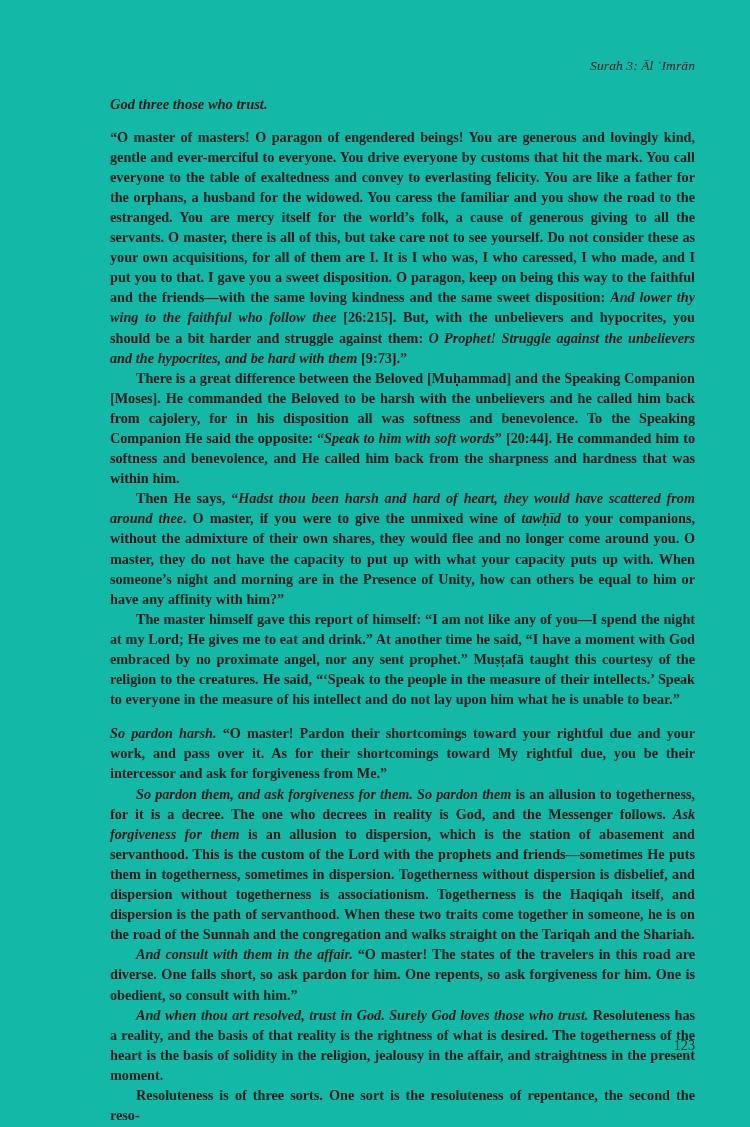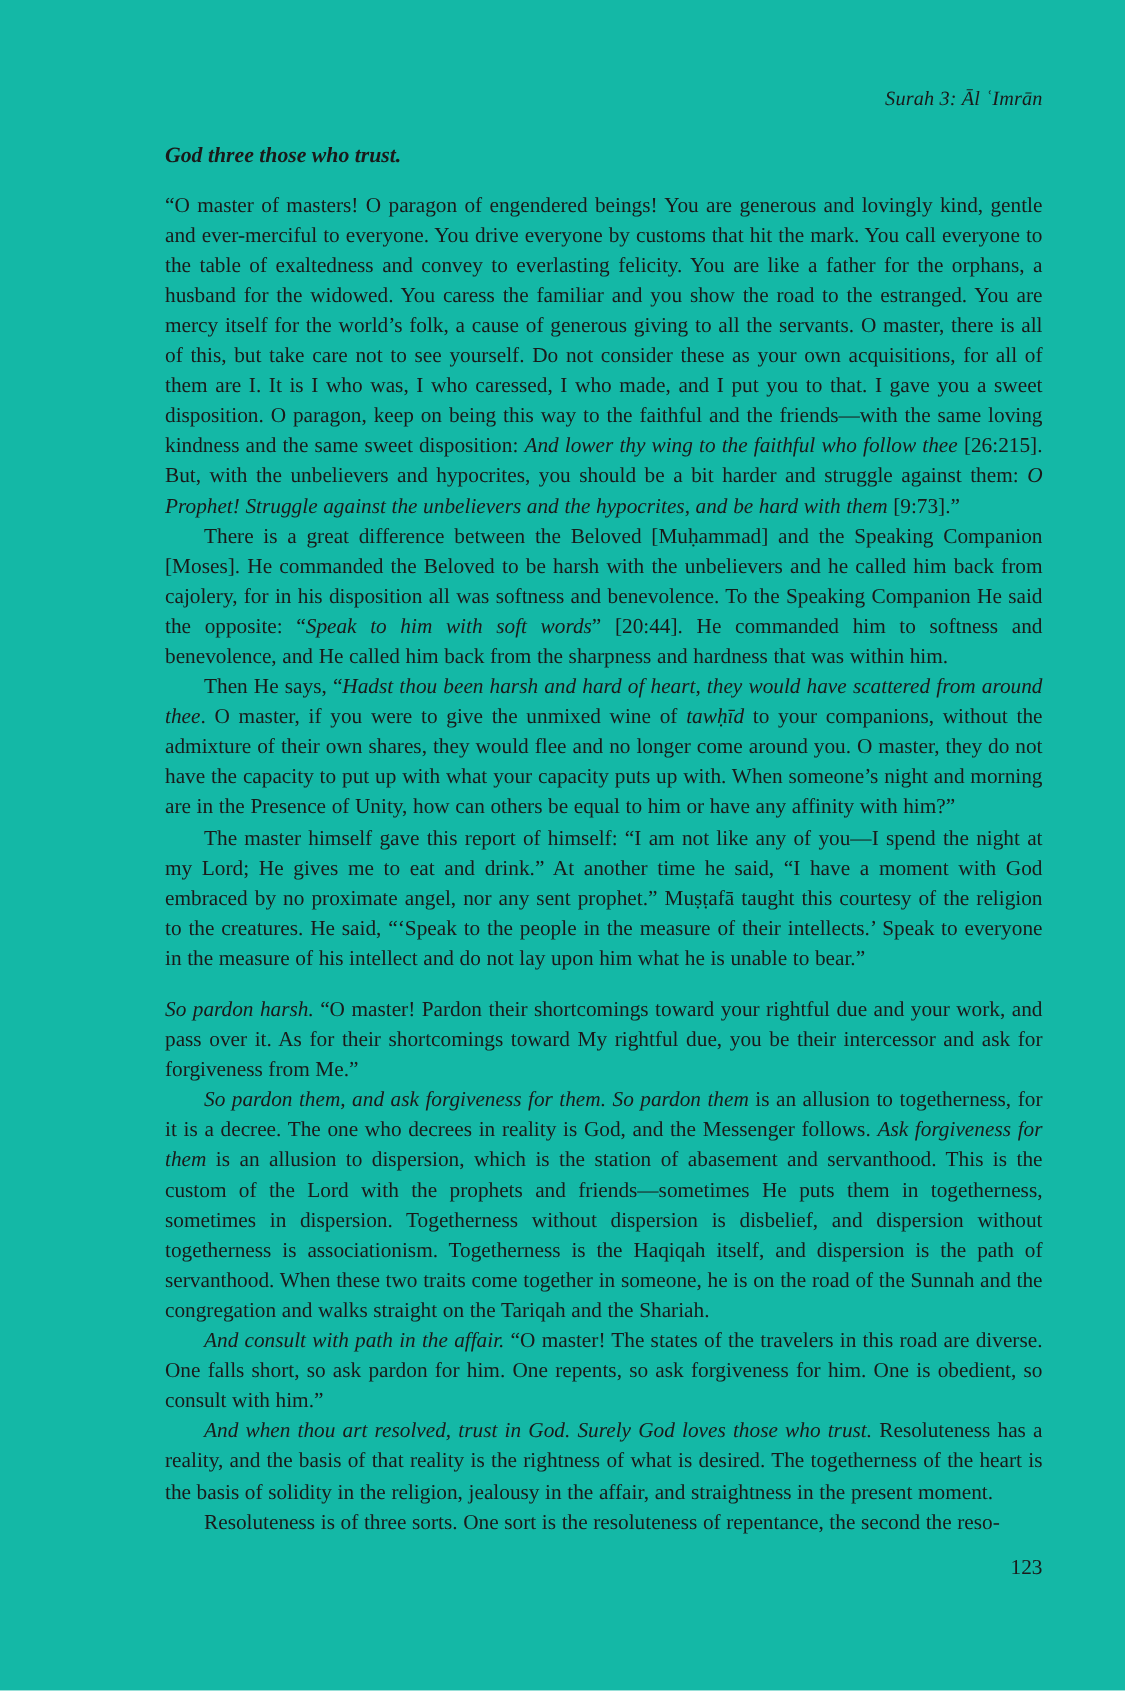--- a/index.html
+++ b/index.html
@@ -44,20 +44,21 @@
     line-height: 1.35;
   }
   p.para {
     margin: 0;
     font-size: 14.2px;
     line-height: 20.1px;
     text-align: justify;
     text-justify: inter-word;
     hyphens: none;
     word-spacing: 0.2px;
+    font-weight: bold;
   }
   p.indent {
     text-indent: 26px;
   }
   p.noindent {
     text-indent: 0;
   }
   .verse {
     margin: 14px 0 13px 0;
     font-size: 14.2px;
@@ -104,21 +105,21 @@
 
     <div class="verse">
       <p class="verse-line-1"></p>
       <p class="verse-line-2"></p>
     </div>
 
     <p class="para noindent"><span class="quote-i">So pardon harsh.</span><span>  “O master!  Pardon their shortcomings toward your rightful due and your work, and pass over it.  As for their shortcomings toward My rightful due, you be their intercessor and ask for forgiveness from Me.”</span></p>
 
     <p class="para indent"><span class="quote-i">So pardon them, and ask forgiveness for them.</span><span>  </span><span class="quote-i">So pardon them</span><span> is an allusion to togetherness, for it is a decree.  The one who decrees in reality is God, and the Messenger follows.  </span><span class="quote-i">Ask forgiveness for them</span><span> is an allusion to dispersion, which is the station of abasement and servanthood.  This is the custom of the Lord with the prophets and friends—sometimes He puts them in togetherness, sometimes in dispersion.  Togetherness without dispersion is disbelief, and dispersion without togetherness is associationism.  Togetherness is the Haqiqah itself, and dispersion is the path of servanthood.  When these two traits come together in someone, he is on the road of the Sunnah and the congregation and walks straight on the Tariqah and the Shariah.</span></p>
 
-    <p class="para indent"><span class="quote-i">And consult with path in the affair.</span><span>  “O master!  The states of the travelers in this road are diverse.  One falls short, so ask pardon for him.  One repents, so ask forgiveness for him.  One is obedient, so consult with him.”</span></p>
+    <p class="para indent"><span class="quote-i">And consult with them in the affair.</span><span>  “O master!  The states of the travelers in this road are diverse.  One falls short, so ask pardon for him.  One repents, so ask forgiveness for him.  One is obedient, so consult with him.”</span></p>
 
     <p class="para indent"><span class="quote-i">And when thou art resolved, trust in God.</span><span>  </span><span class="quote-i">Surely God loves those who trust.</span><span>  Resoluteness has a reality, and the basis of that reality is the rightness of what is desired.  The togetherness of the heart is the basis of solidity in the religion, jealousy in the affair, and straightness in the present moment.</span></p>
 
     <p class="para indent"><span>Resoluteness is of three sorts.  One sort is the resoluteness of repentance, the second the reso-</span></p>
 
   </div>
 
   <div class="folio">123</div>
 
 </div>

